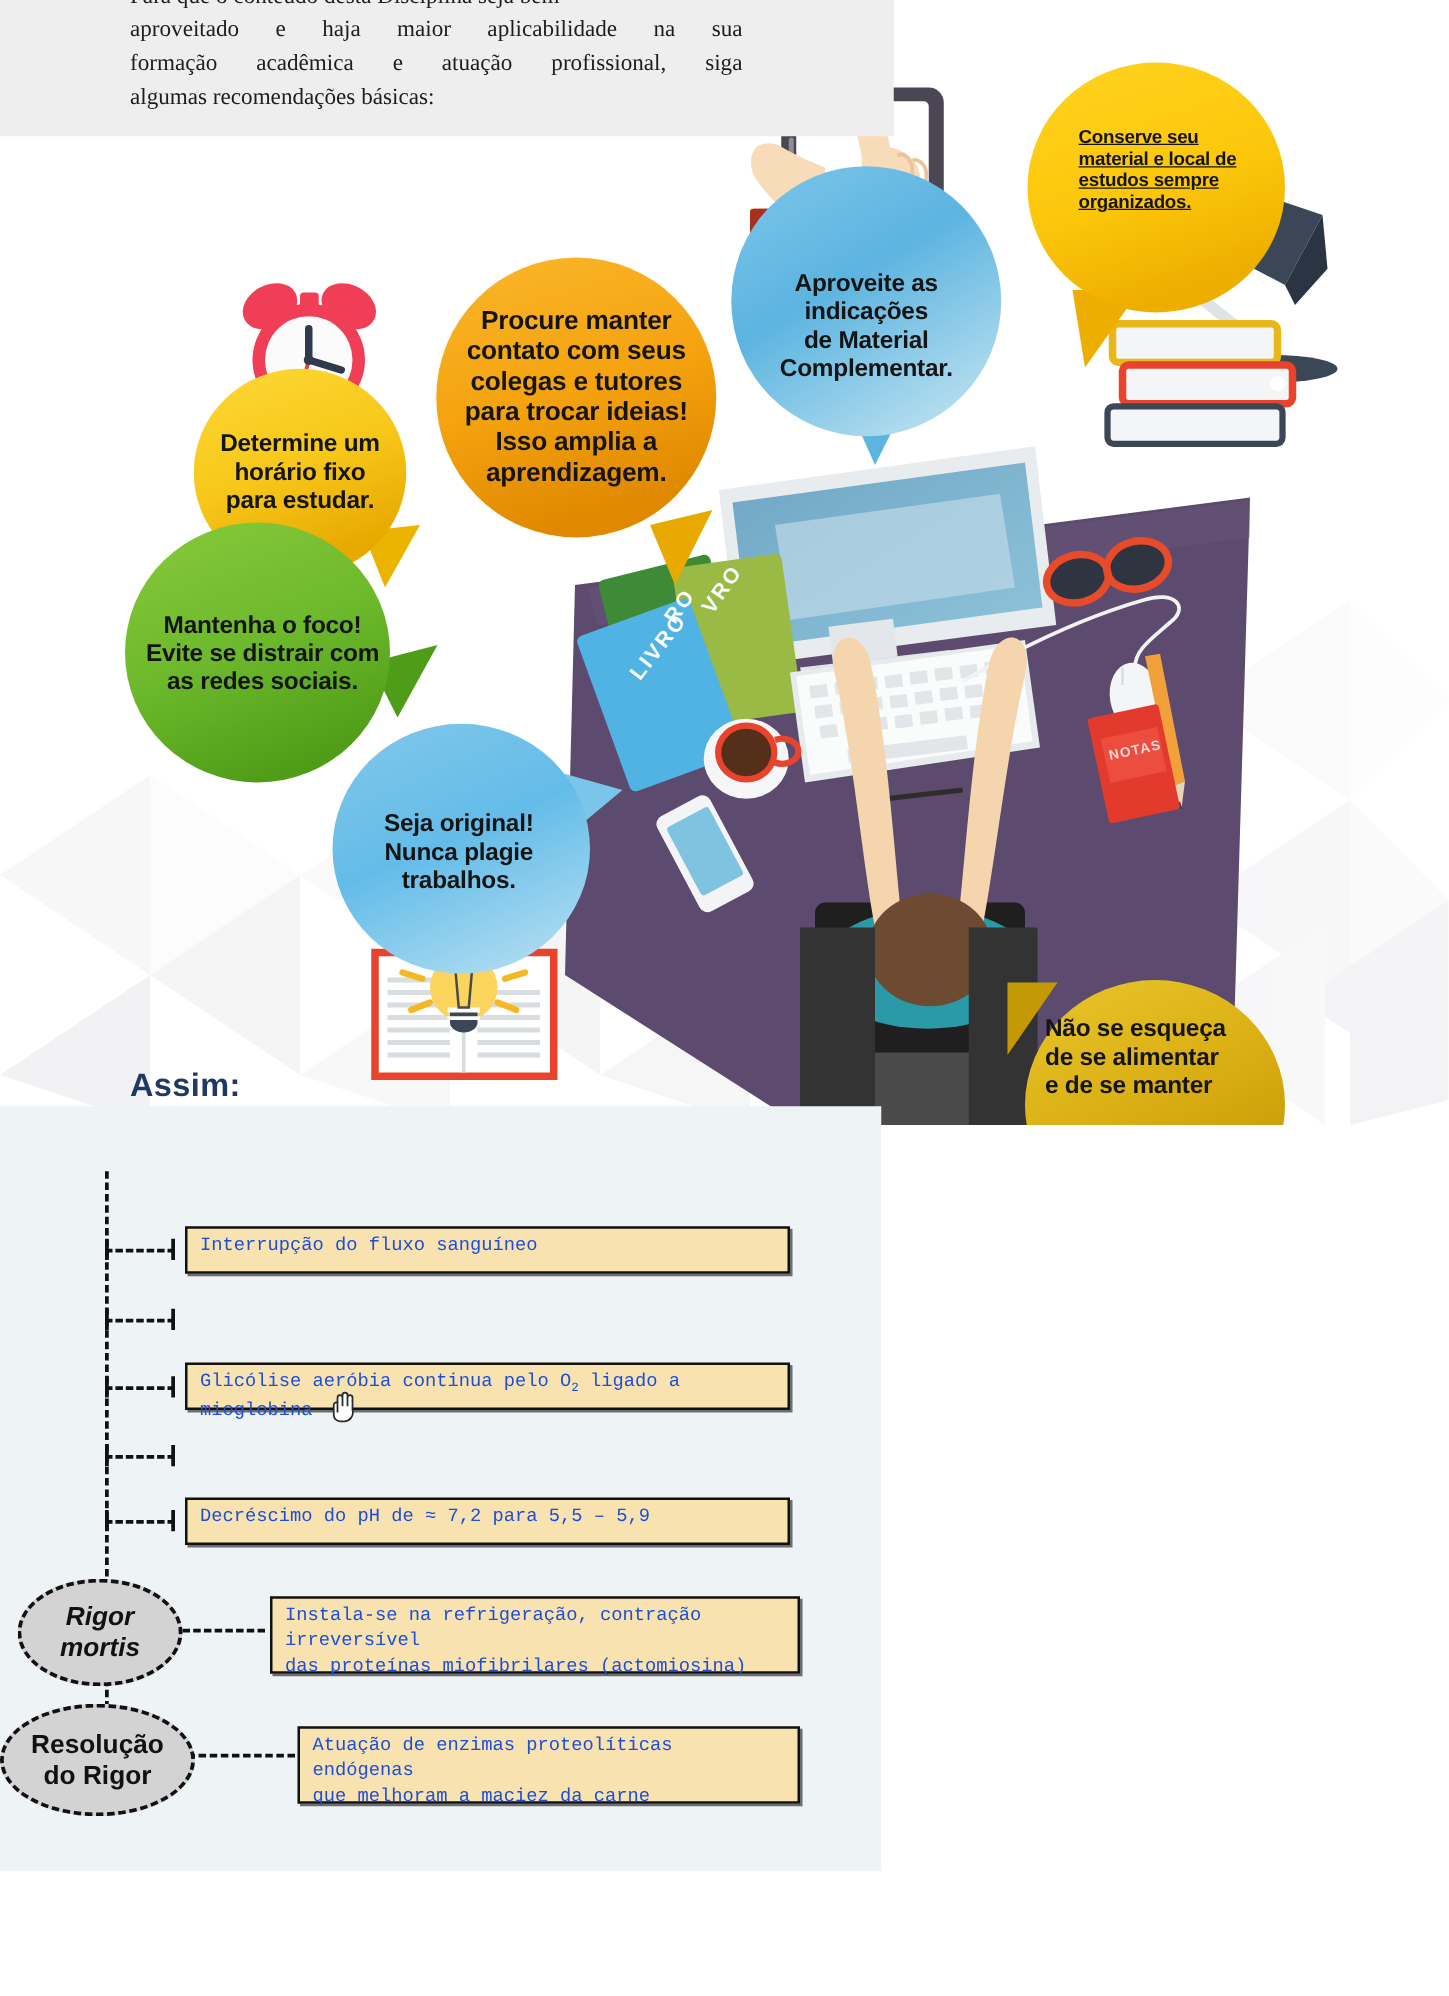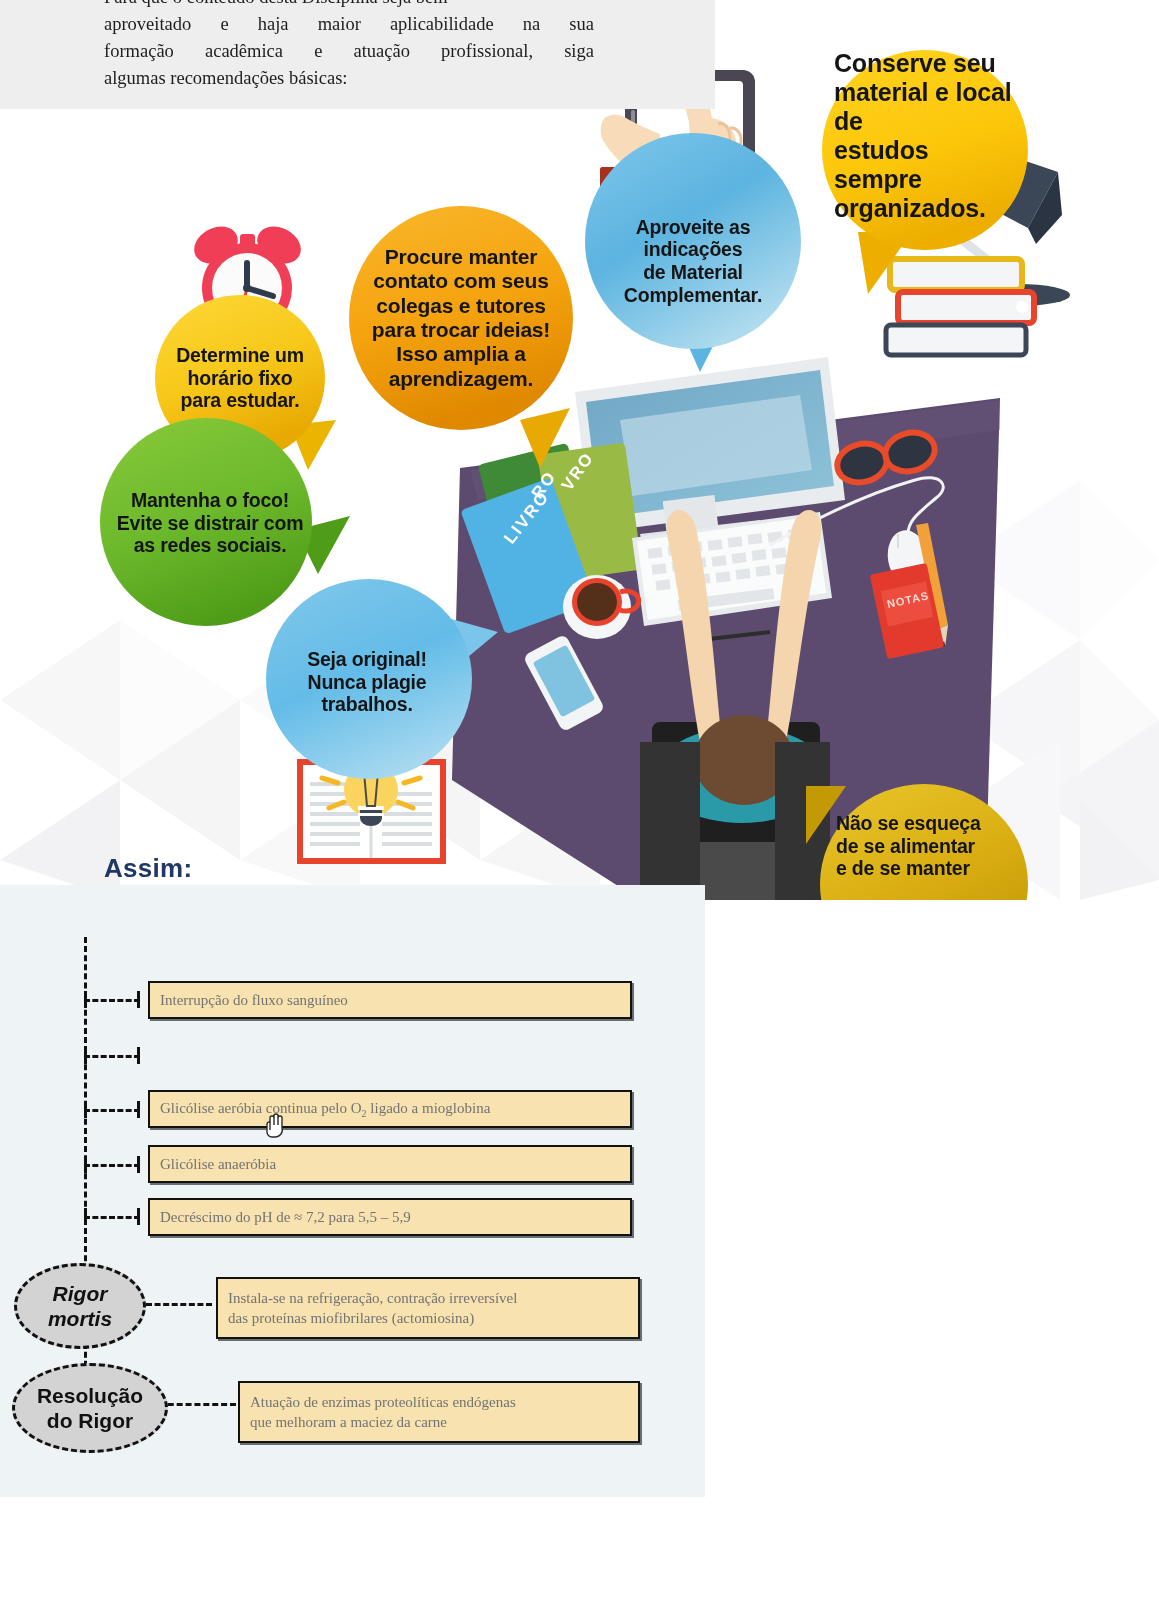--- a/index.html
+++ b/index.html
@@ -49,23 +49,23 @@
   }
   .node-ellipse{
     position:absolute;background:#d3d3d3;border:3px dashed #111;
     border-radius:50%;display:flex;align-items:center;justify-content:center;
     text-align:center;font-weight:bold;color:#111;
     font-family:"Liberation Sans", sans-serif;box-sizing:border-box;
   }
   .chip{
     position:absolute;background:#f7e2b0;border:2.5px solid #111;
     box-shadow:2px 2px 0 rgba(0,0,0,.55);
-    box-sizing:border-box;display:flex;align-items:center;
-    padding:4px 10px;color:#737373;
-    font-family:Liberation Serif, serif;font-size:15px;line-height:1.35;
+    box-sizing:border-box;display:flex;align-items:flex-start;
+    padding:4px 10px;color:#1d4ed8;
+    font-family:Liberation Mono, monospace;font-size:15px;line-height:1.35;
   }
   .chip sub{font-size:10px;vertical-align:sub;}
   .vline{position:absolute;border-left:3px dashed #111;}
   .hline{position:absolute;border-top:3px dashed #111;}
   .tick{position:absolute;border-left:3px solid #111;}
 
   #assim{
     position:absolute;left:104px;top:853px;z-index:45;
     font-family:"Liberation Sans", sans-serif;font-weight:bold;
     font-size:26px;color:#1f3864;letter-spacing:.3px;
@@ -367,21 +367,21 @@
 aprendizagem.</span>
   </div>
 
   <div class="bubble" style="left:600px;top:200px;width:186px;height:122px;font-size:19.5px;">
     <span class="btxt" style="white-space:pre-line;">Aproveite as
 indicações
 de Material
 Complementar.</span>
   </div>
 
-  <div class="bubble" style="left:828px;top:74px;width:196px;height:124px;font-size:25px;text-align:left;justify-content:center;">
+  <div class="bubble" style="left:828px;top:74px;width:196px;height:124px;font-size:15px;text-align:left;justify-content:center;text-decoration:underline;">
     <span class="btxt" style="white-space:pre-line;">Conserve seu
 material e local de
 estudos sempre
 organizados.</span>
   </div>
 
   <div class="bubble" style="left:104px;top:478px;width:212px;height:90px;font-size:19.5px;">
     <span class="btxt" style="white-space:pre-line;">Mantenha o foco!
 Evite se distrair com
 as redes sociais.</span>
@@ -453,37 +453,34 @@
   <div class="hline" style="left:146px;top:418px;width:66px;"></div>
   <div class="vline" style="left:84px;top:458px;height:68px;"></div>
   <div class="hline" style="left:150px;top:518px;width:86px;"></div>
 
 
   <div class="node-ellipse" style="left:14px;top:378px;width:132px;height:86px;font-size:21px;font-style:italic;">
     <span style="white-space:pre-line;line-height:1.2;">Rigor
 mortis</span>
   </div>
 
-  <div class="node-ellipse" style="left:12px;top:478px;width:156px;height:90px;font-size:21px;justify-content:center;">
+  <div class="node-ellipse" style="left:0px;top:478px;width:156px;height:90px;font-size:21px;justify-content:center;">
     <span style="white-space:pre-line;line-height:1.2;">Resolução
 do Rigor</span>
   </div>
 
   <div class="chip" style="left:148px;top:96px;width:484px;height:38px;">
     <span>Interrupção do fluxo sanguíneo</span>
   </div>
 
 
   <div class="chip" style="left:148px;top:205px;width:484px;height:38px;">
     <span><span>Glicólise aeróbia continua pelo O</span><sub>2</sub><span> ligado a mioglobina</span></span>
   </div>
 
-  <div class="chip" style="left:148px;top:260px;width:484px;height:38px;">
-    <span>Glicólise anaeróbia</span>
-  </div>
 
   <div class="chip" style="left:148px;top:313px;width:484px;height:38px;">
     <span>Decréscimo do pH de ≈ 7,2 para 5,5 – 5,9</span>
   </div>
 
   <div class="chip" style="left:216px;top:392px;width:424px;height:62px;">
     <span style="white-space:pre-line;">Instala-se na refrigeração, contração irreversível
 das proteínas miofibrilares (actomiosina)</span>
   </div>
 

